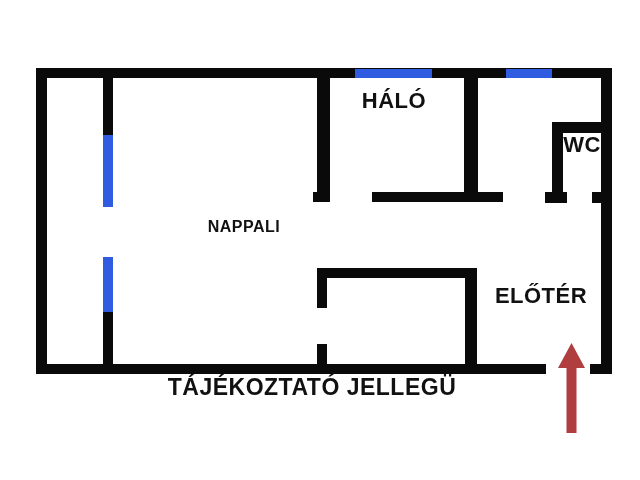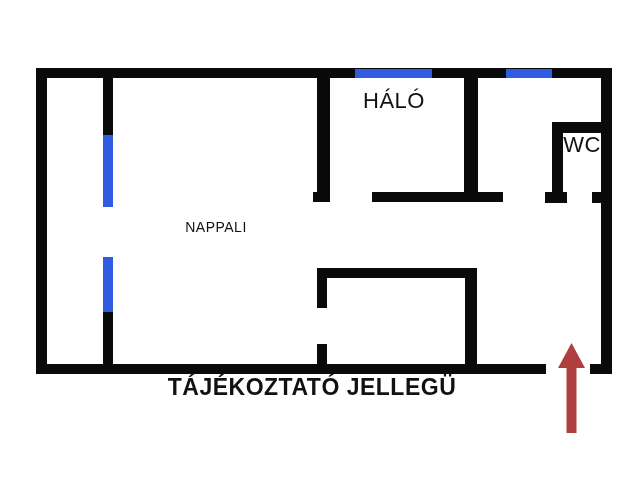--- a/index.html
+++ b/index.html
@@ -27,27 +27,28 @@
     background: var(--wall);
   }
   .window {
     position: absolute;
     background: var(--window);
   }
   .room-label {
     position: absolute;
     transform: translate(-50%, -50%);
     color: var(--text);
-    font-weight: 400;
+    font-weight: 700;
     font-size: 22px;
     letter-spacing: 0.5px;
     white-space: nowrap;
   }
   .room-label.small-caps {
-    font-size: 14px;
+    font-size: 16px;
+    margin-left: 28px;
   }
   .disclaimer {
     position: absolute;
     transform: translate(-50%, -50%);
     color: var(--text);
     font-weight: 700;
     font-size: 23px;
     letter-spacing: 0.5px;
     white-space: nowrap;
   }
@@ -94,20 +95,21 @@
   <div class="wall" style="left:592px; top:192px; width:20px; height:11px;"></div>
 
   <div class="wall" style="left:317px; top:268px; width:160px; height:10px;"></div>
   <div class="wall" style="left:465px; top:268px; width:12px; height:106px;"></div>
   <div class="wall" style="left:317px; top:268px; width:10px; height:40px;"></div>
   <div class="wall" style="left:317px; top:344px; width:10px; height:20px;"></div>
 
   <div class="room-label small-caps" style="left:216px; top:227px;">NAPPALI</div>
   <div class="room-label" style="left:394px; top:101px;">HÁLÓ</div>
   <div class="room-label" style="left:582px; top:145px;">WC</div>
+  <div class="room-label" style="left:541px; top:296px;">ELŐTÉR</div>
 
   <div class="disclaimer" style="left:312px; top:387px;">TÁJÉKOZTATÓ JELLEGÜ</div>
 
   <svg class="entrance-arrow" viewBox="0 0 27 90" xmlns="http://www.w3.org/2000/svg">
     <polygon points="13.5,0 27,25 18.5,25 18.5,90 8.5,90 8.5,25 0,25"></polygon>
   </svg>
 
 </div>
 
 </body></html>

